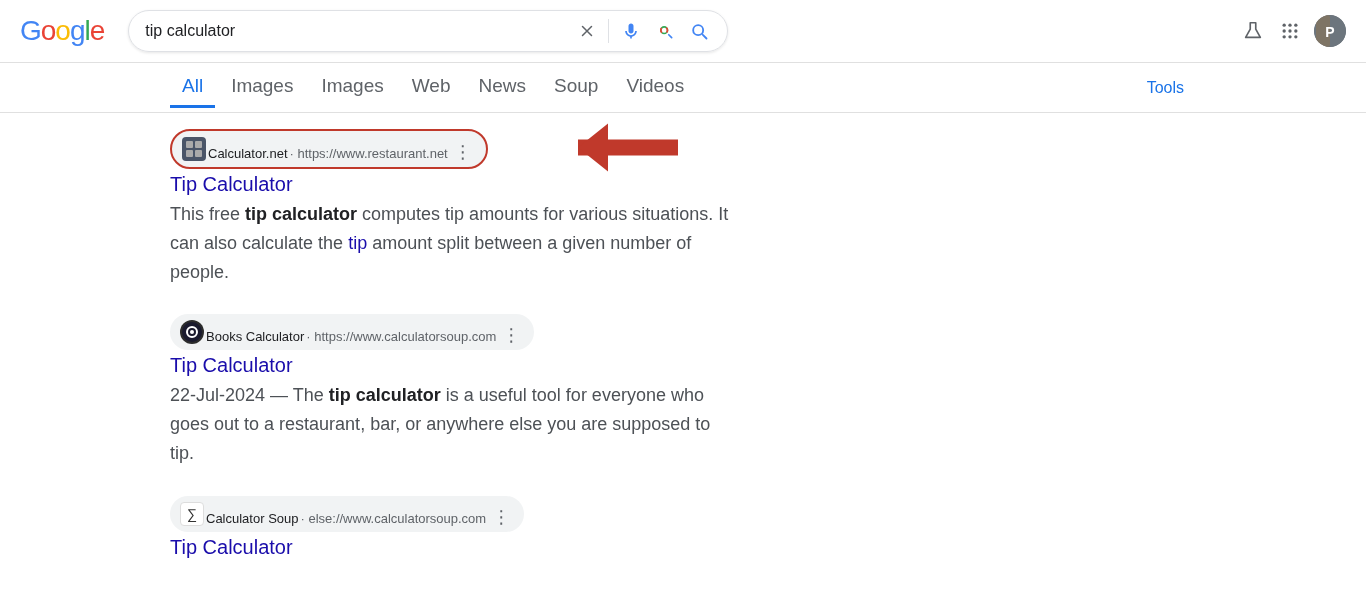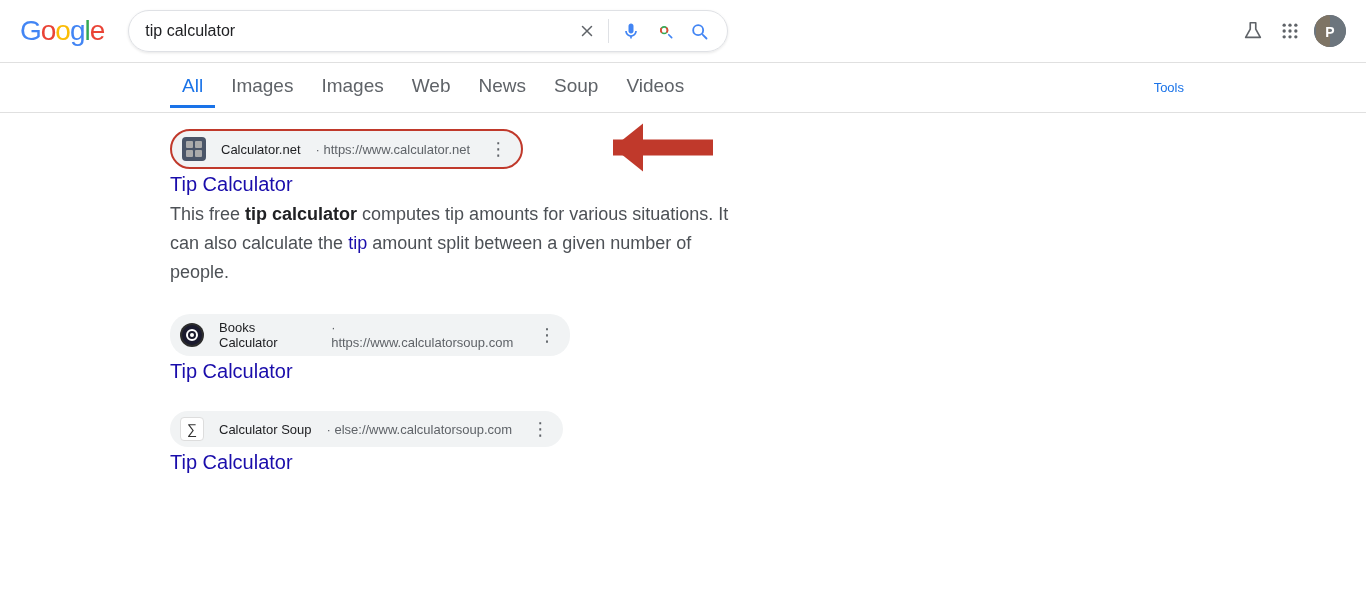--- a/index.html
+++ b/index.html
@@ -93,39 +93,39 @@
       white-space: nowrap;
     }
     .nav-tab.active {
       color: #1a73e8;
       border-bottom: 3px solid #1a73e8;
       font-weight: 500;
     }
     .nav-tools {
       margin-left: auto;
       color: #1a73e8;
-      font-size: 13px;
+      font-size: 16px;
       cursor: pointer;
       padding: 8px 12px;
     }
 
     
     .main {
       padding: 16px 170px;
       max-width: 900px;
     }
 
     
     .result-item {
       margin-bottom: 28px;
     }
     .result-source {
       display: flex;
-      align-items: center;
-      gap: 15px;
+      align-items: flex-end;
+      gap: 2px;
       padding: 6px 10px;
       border-radius: 20px;
       background: #f1f3f4;
       display: inline-flex;
       max-width: 400px;
       position: relative;
     }
     .result-source-highlighted {
       border: 2px solid #c0392b;
     }
@@ -330,21 +330,21 @@
       <div class="result-source result-source-highlighted">
         <div class="result-favicon">
           <svg width="18" height="18" viewBox="0 0 18 18" fill="none">
             <rect x="1" y="1" width="7" height="7" rx="1" fill="#aaa"></rect>
             <rect x="10" y="1" width="7" height="7" rx="1" fill="#aaa"></rect>
             <rect x="1" y="10" width="7" height="7" rx="1" fill="#aaa"></rect>
             <rect x="10" y="10" width="7" height="7" rx="1" fill="#aaa"></rect>
           </svg>
         </div>
         <span class="result-source-text">Calculator.net</span>
-        <span class="result-source-url">· https://www.calculator.net</span>
+        <span class="result-source-url">· https://www.restaurant.net</span>
         <button class="result-more-btn">⋮</button>
       </div>
 
       <div class="arrow-annotation">
         <svg width="180" height="56" viewBox="0 0 180 56">
 
           <rect x="80" y="20" width="100" height="16" fill="#c0392b"></rect>
 
           <polygon points="80,28 110,4 110,52" fill="#c0392b"></polygon>
         </svg>
@@ -363,20 +363,23 @@
           <circle cx="10" cy="10" r="10" fill="#1a1a2e"></circle>
           <circle cx="10" cy="10" r="5" fill="none" stroke="white" stroke-width="2"></circle>
           <circle cx="10" cy="10" r="2" fill="white"></circle>
         </svg>
       </div>
       <span class="result-source-text">Books Calculator</span>
       <span class="result-source-url">· https://www.calculatorsoup.com</span>
       <button class="result-more-btn">⋮</button>
     </div>
     <a class="result-title" href="#">Tip Calculator</a>
+    <div class="result-snippet">
+      22-Jul-2024 — The <b>tip calculator</b> is a useful tool for everyone who goes out to a restaurant, bar, or anywhere else you are supposed to tip.
+    </div>
   </div>
 
   <div class="result-item">
     <div class="result-source">
       <div class="result-favicon-sigma">∑</div>
       <span class="result-source-text">Calculator Soup</span>
       <span class="result-source-url">· else://www.calculatorsoup.com</span>
       <button class="result-more-btn">⋮</button>
     </div>
     <a class="result-title" href="#">Tip Calculator</a>

